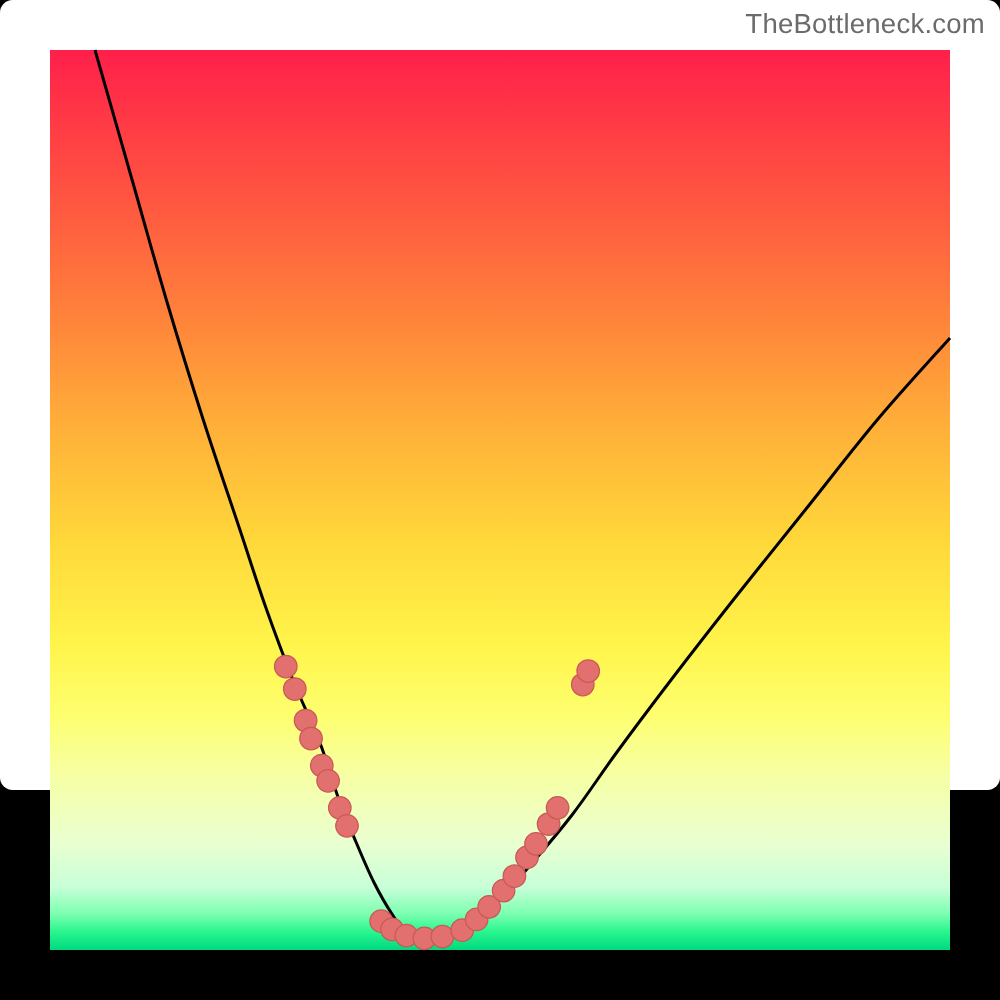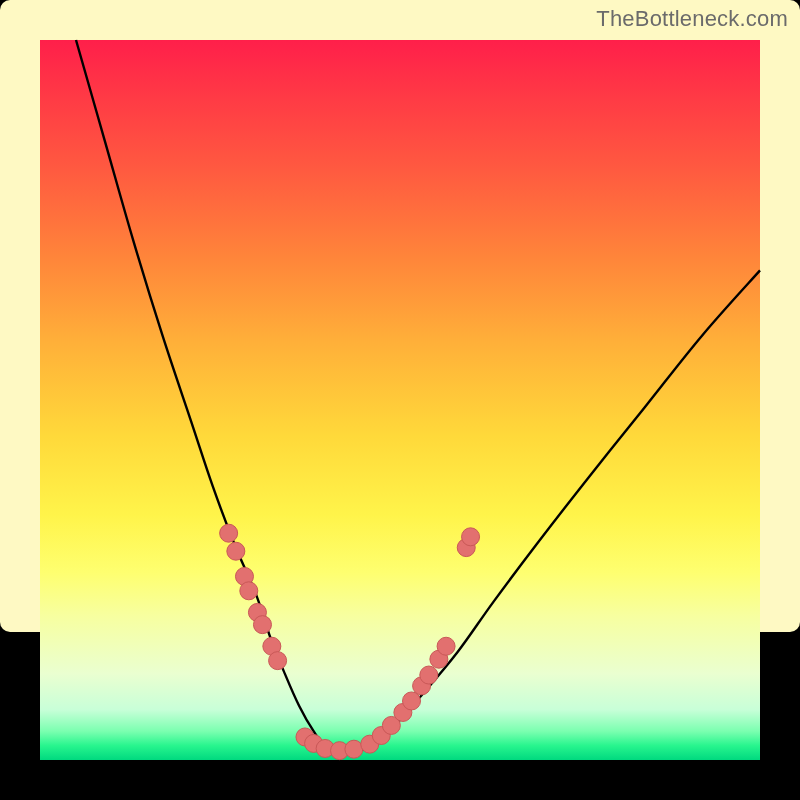--- a/index.html
+++ b/index.html
@@ -8,21 +8,21 @@
     width: 800px;
     height: 800px;
     background: #000;
     overflow: hidden;
     font-family: Arial, Helvetica, sans-serif;
   }
   .frame {
     position: relative;
     width: 800px;
     height: 632px;
-    background: #fef9c3;
+    background: #ffffff;
     border-radius: 10px;
   }
   .plot-area {
     position: absolute;
     left: 40px;
     top: 40px;
     width: 720px;
     height: 720px;
     background: linear-gradient(to bottom,
       #ff1f4a 0%,

